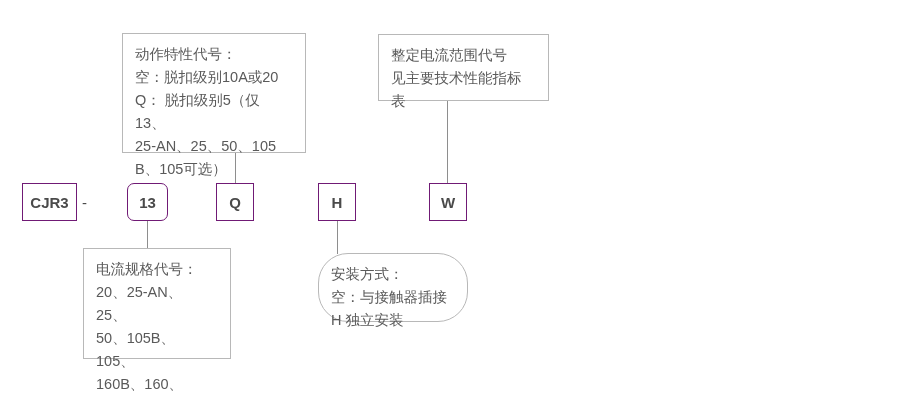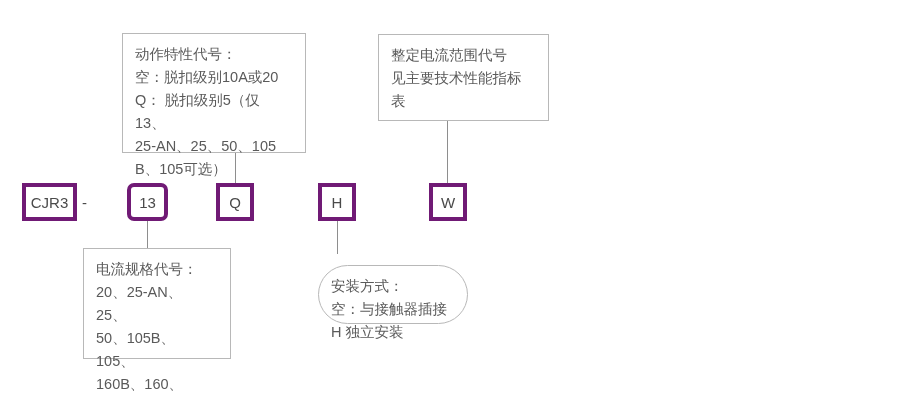--- a/index.html
+++ b/index.html
@@ -26,47 +26,48 @@
     color: #5a5a5a;
     font-size: 14.5px;
     line-height: 23px;
     padding: 9px 20px 8px 12px;
     white-space: pre-line;
     z-index: 2;
   }
   .code-box {
     position: absolute;
     box-sizing: border-box;
-    border: 4px solid #701a75;
+    border: 1px solid #701a75;
     background: #ffffff;
     color: #4a4a4a;
     font-size: 15px;
     display: flex;
     align-items: center;
     justify-content: center;
     z-index: 2;
+    font-weight: bold;
   }
   .dash {
     position: absolute;
     color: #4a4a4a;
     font-size: 15px;
     z-index: 2;
   }
   .connector {
     position: absolute;
     background: #8e8e8e;
     z-index: 1;
   }
   .v-line { width: 1px; }
 
   
   #box-action      { left: 122px; top: 33px;  width: 184px; height: 120px; }
-  #box-current-rng { left: 378px; top: 34px;  width: 171px; height: 87px;  }
+  #box-current-rng { left: 378px; top: 34px;  width: 171px; height: 67px;  }
   #box-spec        { left: 83px;  top: 248px; width: 148px; height: 111px; }
-  #box-install     { left: 318px; top: 265px; width: 150px; height: 59px; border-radius: 30px;  }
+  #box-install     { left: 318px; top: 253px; width: 150px; height: 69px; border-radius: 30px;  }
 
   
   #code-cjr3 { left: 22px;  top: 183px; width: 55px; height: 38px; }
   #code-13   { left: 127px; top: 183px; width: 41px; height: 38px; border-radius: 7px; }
   #code-q    { left: 216px; top: 183px; width: 38px; height: 38px; }
   #code-h    { left: 318px; top: 183px; width: 38px; height: 38px; }
   #code-w    { left: 429px; top: 183px; width: 38px; height: 38px; }
   #dash-sep  { left: 82px;  top: 194px; }
 
   

